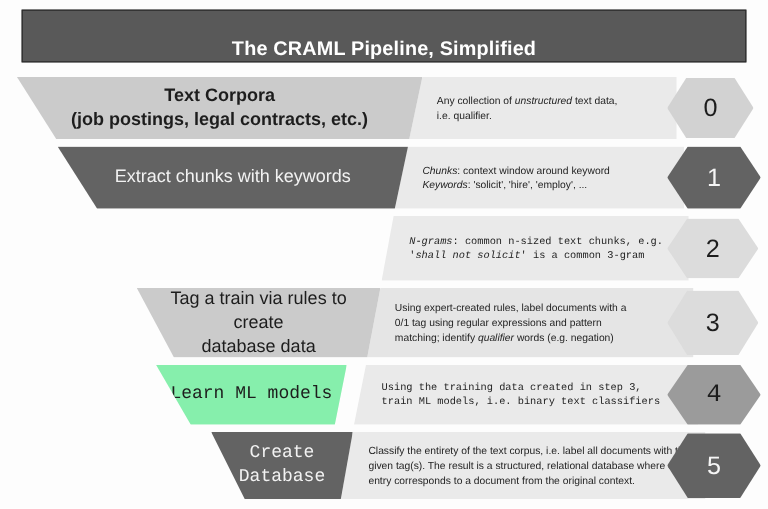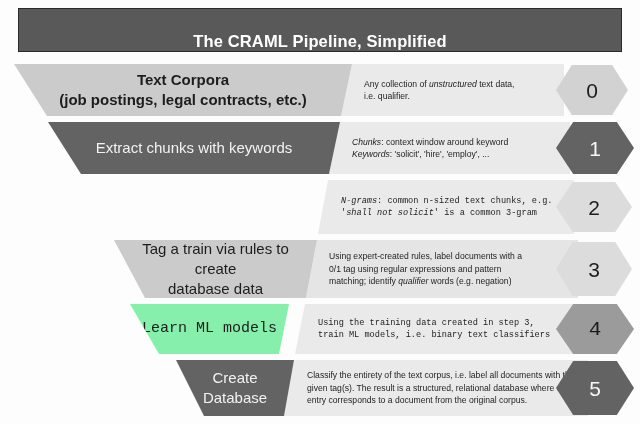--- a/index.html
+++ b/index.html
@@ -202,24 +202,24 @@
         </div>
         <div class="hex" style="left: 556px; width: 78px; height: 50px; background: rgb(155, 155, 155);">
           <div class="hex-num">4</div>
         </div>
       </div>
       <div class="row" style="top: 360px; height: 56px;">
         <div class="desc-shape" style="left: 275px; width: 313px; background: rgb(234, 234, 234); clip-path: polygon(6.07% 0%, 100% 0%, 100% 100%, 2.88% 100%);">
           <div class="desc-text" style="padding-left: 32px;">
             <div><span>Classify the entirety of the text corpus, i.e. label all documents with the</span></div>
             <div><span>given tag(s). The result is a structured, relational database where each</span></div>
-            <div><span>entry corresponds to a document from the original corpus.</span></div>
-          </div>
-        </div>
-        <div class="stage-shape" style="left: 176px; width: 118px; background: rgb(99, 99, 99); clip-path: polygon(0% 0%, 100% 0%, 91.53% 100%, 23.73% 100%);">
+            <div><span>entry corresponds to a document from the original context.</span></div>
+          </div>
+        </div>
+        <div class="stage-shape" style="left: 176px; width: 118px; background: rgb(99, 99, 99); clip-path: polygon(0% 0%, 100% 0%, 91.53% 100%, 23.73% 100%); font-family: Liberation Mono, monospace;">
           <div class="stage-label light">
             <div>Create</div>
             <div>Database</div>
           </div>
         </div>
         <div class="hex" style="left: 556px; width: 78px; height: 54px; background: rgb(99, 99, 99);">
           <div class="hex-num light">5</div>
         </div>
       </div>
     </div>

